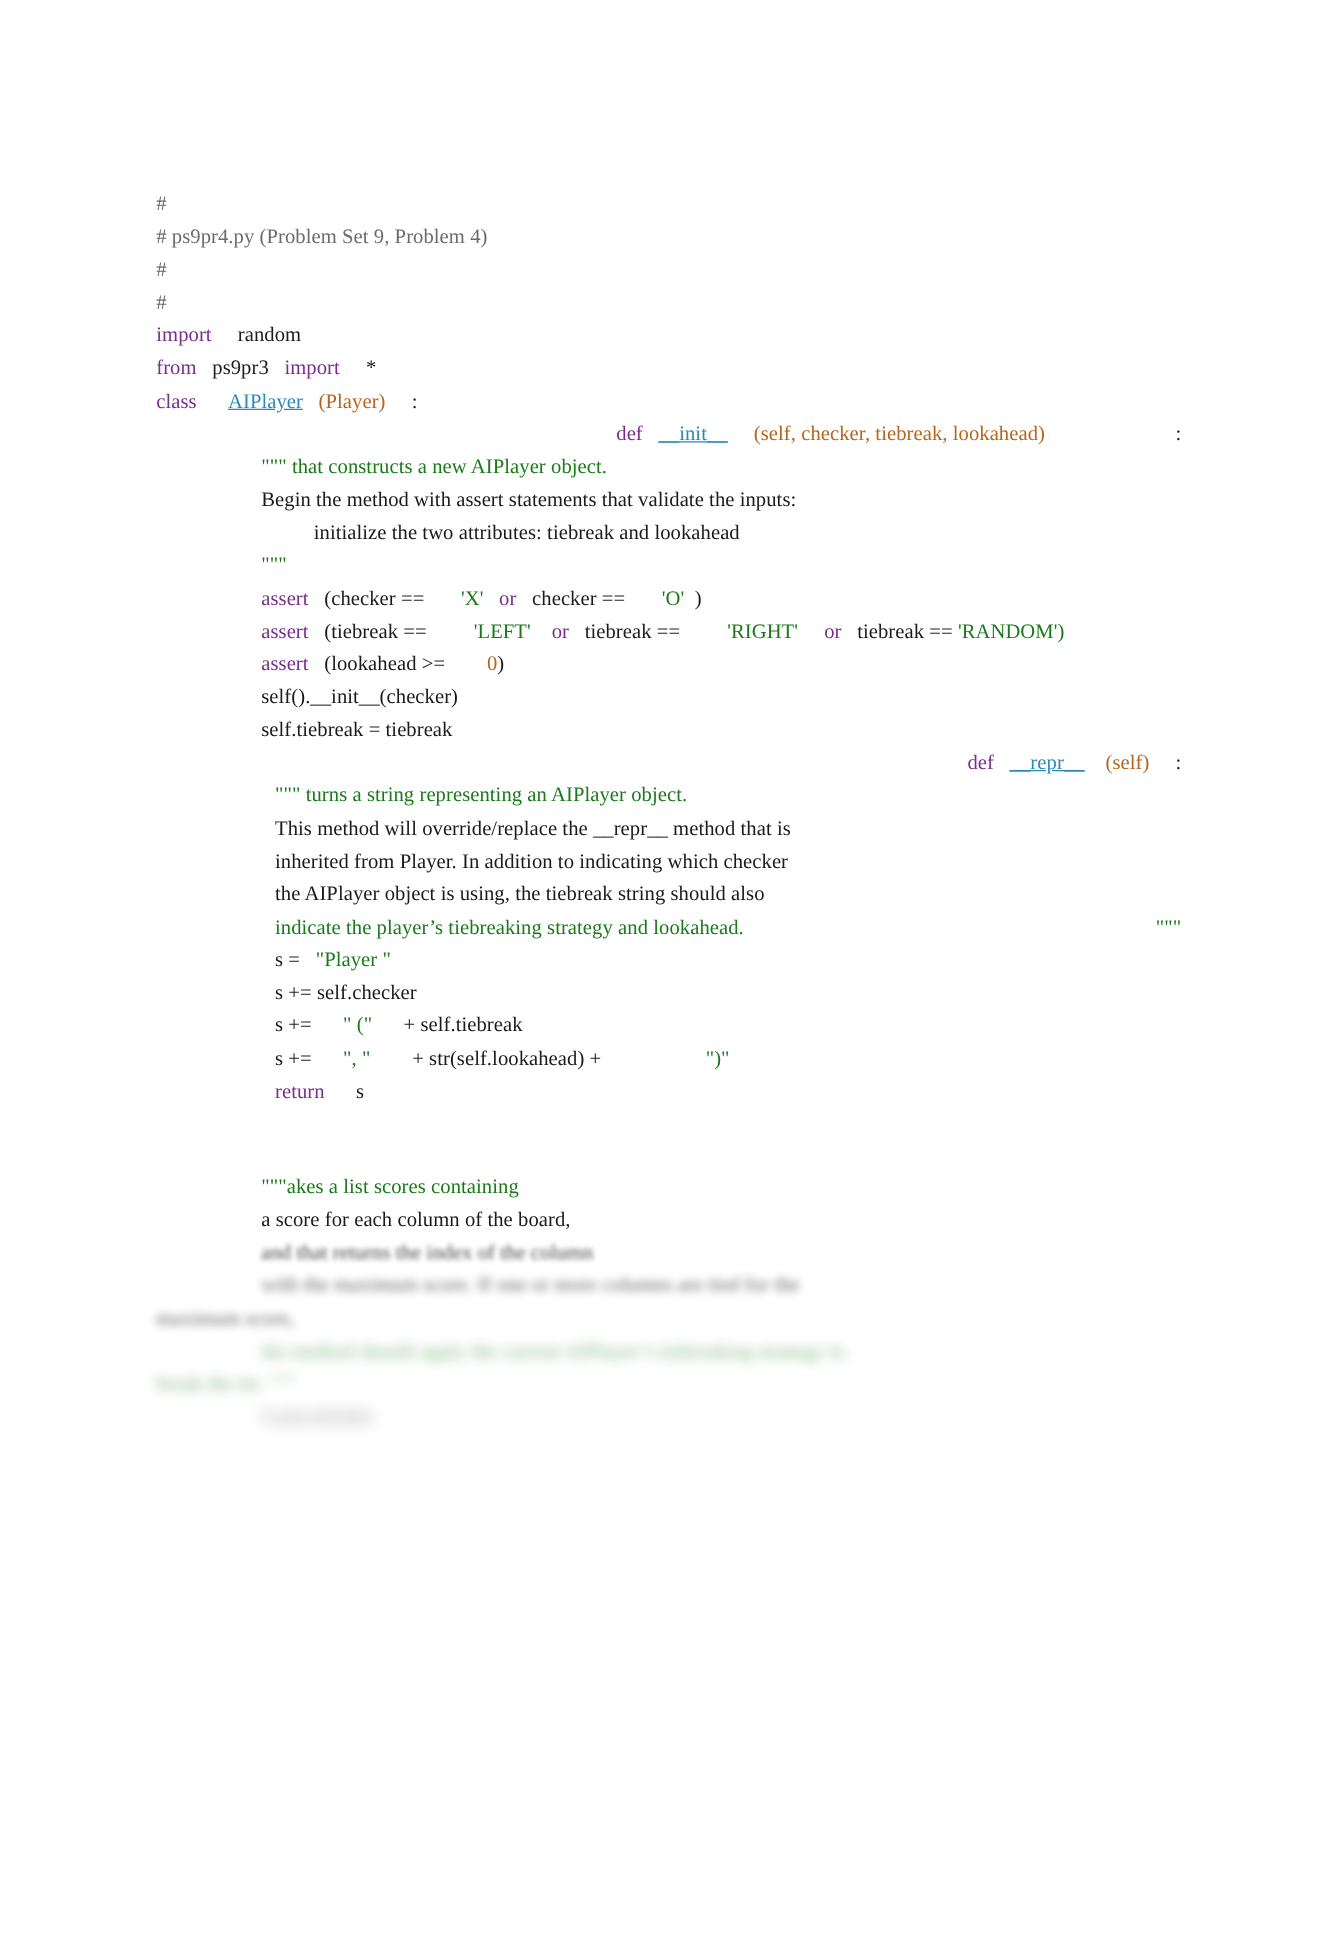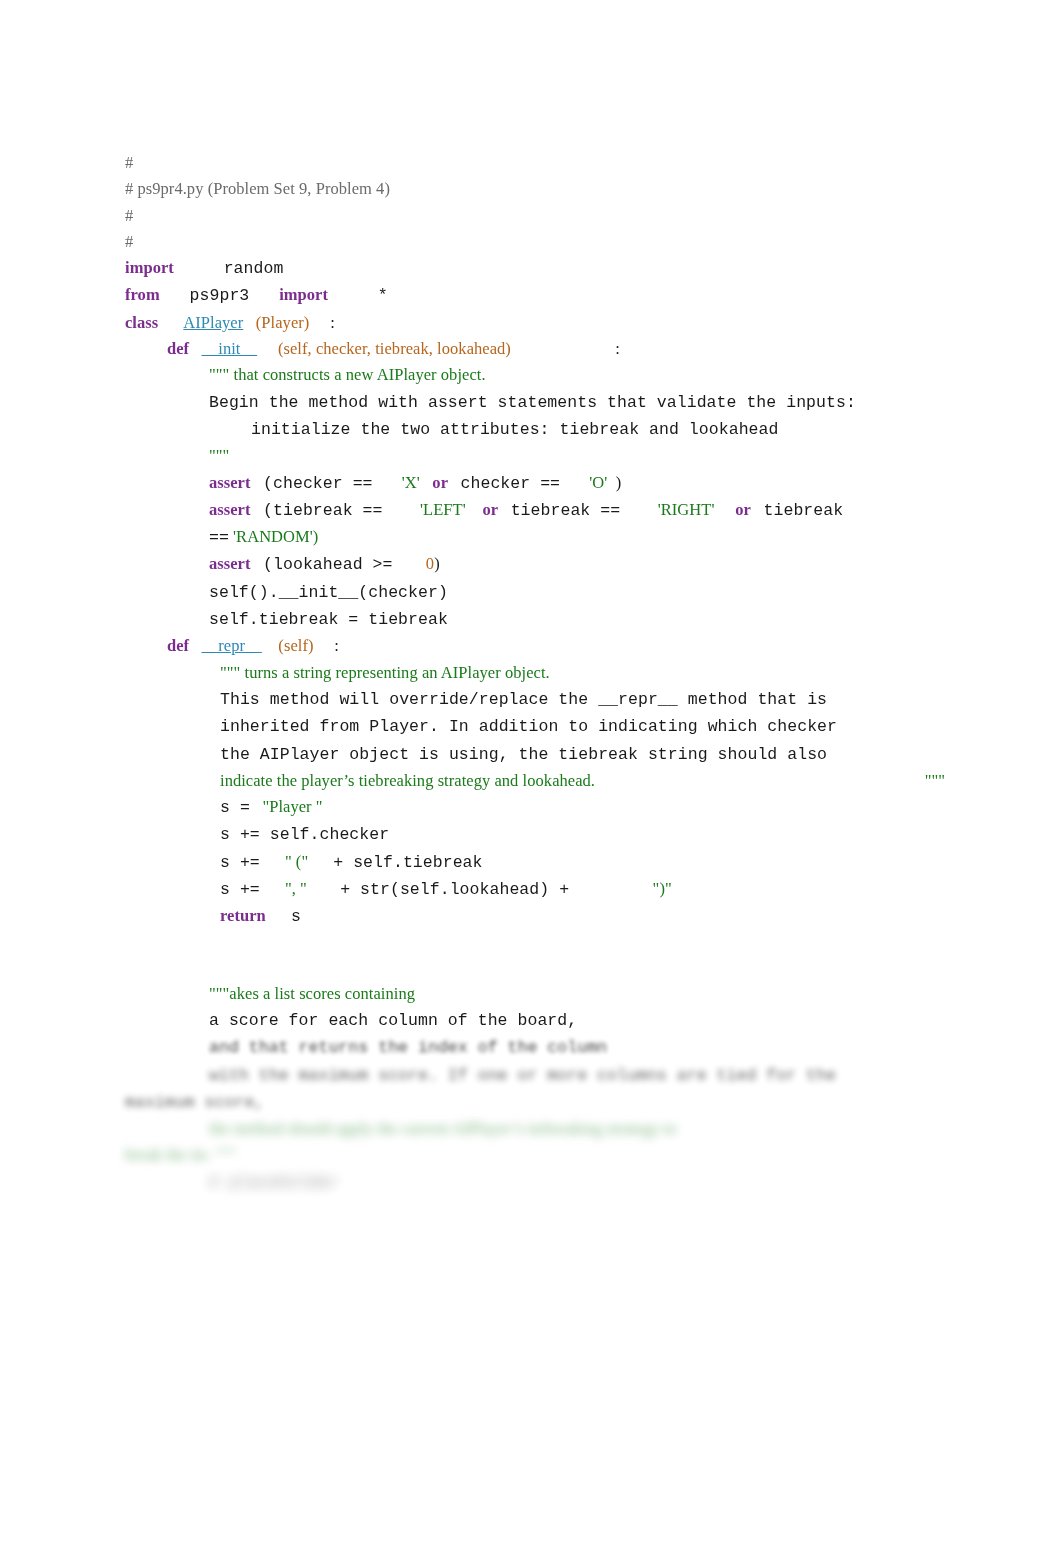--- a/index.html
+++ b/index.html
@@ -34,31 +34,31 @@
     line-height: 26.3px;
     color: #1a1a1a;
     white-space: pre-wrap;
     word-wrap: break-word;
     min-height: 26.3px;
     letter-spacing: 0.05px;
   }
 
   
   .tok-comment  { color: #6b6b6b; }
-  .tok-kw       { color: #7b2d8e; font-weight: bold; }
+  .tok-kw       { color: #7b2d8e; }
   .tok-name     { color: #2b8ab5; text-decoration: underline; }
   .tok-param    { color: #b5651d; }
   .tok-num      { color: #b5651d; }
   .tok-str      { color: #1a7a1a; }
   .tok-doc      { color: #1a7a1a; }
-  .tok-plain    { color: #1a1a1a; font-family: Liberation Mono, monospace; }
+  .tok-plain    { color: #1a1a1a; }
   .tok-punct    { color: #1a1a1a; }
 
   
-  .i1 { padding-left: 42px; }
+  .i1 { padding-left: 42px; text-align: right; }
   .i2 { padding-left: 84px; }
   .i3 { padding-left: 95px; }
   .i4 { padding-left: 126px; }
   .gap-md { height: 50px; }
 
   .right-quote {
     float: right;
     color: #1a7a1a;
   }
 

